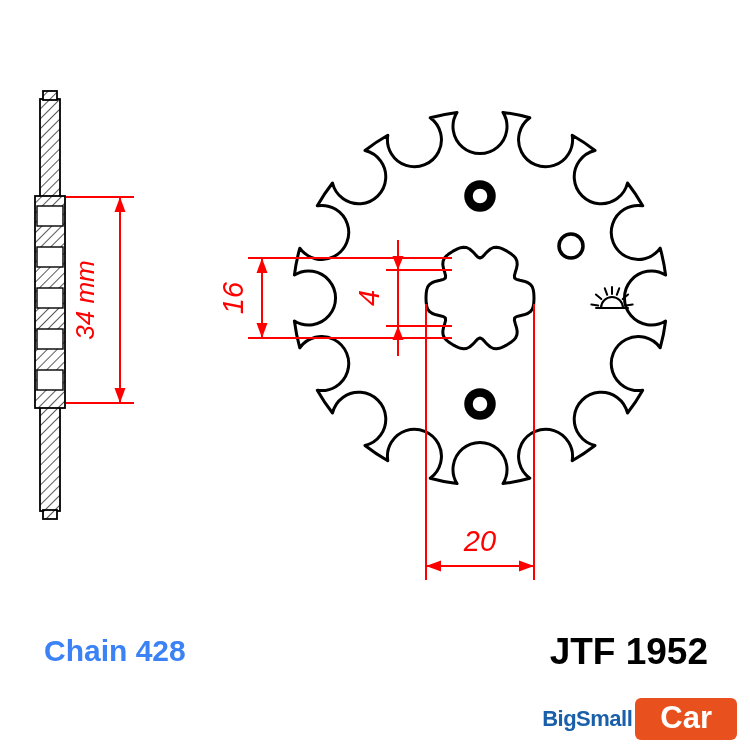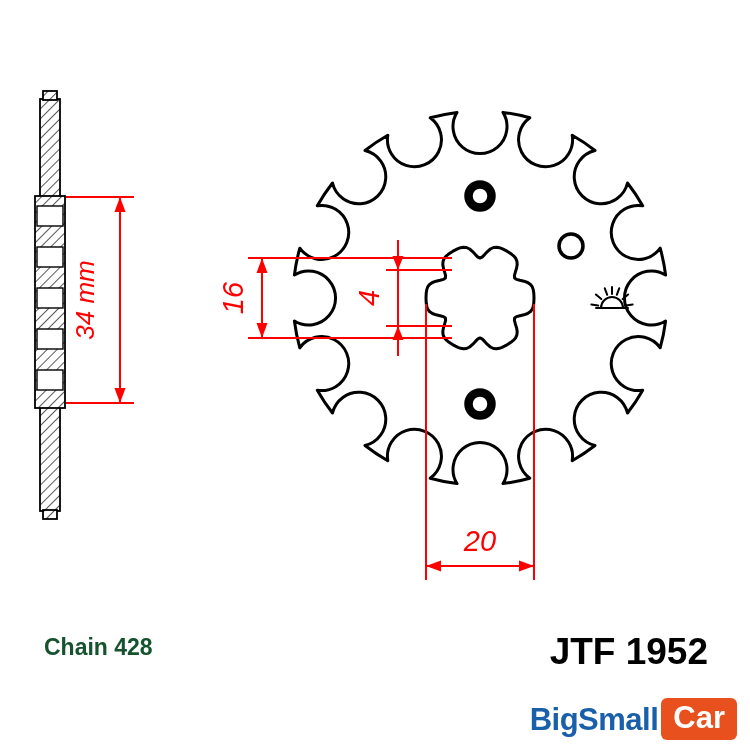--- a/index.html
+++ b/index.html
@@ -12,25 +12,25 @@
   .groove{fill:#ffffff;stroke:var(--ink,#000);stroke-width:1.4}
   .ring{fill:#ffffff;stroke:var(--ink,#000);stroke-width:8.5}
   .ring-thin{fill:none;stroke:var(--ink,#000);stroke-width:3.5}
   .jt{stroke:var(--ink,#111);stroke-width:2;stroke-linecap:round;fill:none}
 
   .dimline{stroke:var(--dim,#ff0000);stroke-width:2;fill:none}
   .arrow{fill:var(--dim,#ff0000);stroke:none}
   .dimtext{fill:var(--dim,#ff0000);font-family:"Liberation Sans",sans-serif;font-style:italic;font-size:29px}
   .dimtext.small{font-size:26px}
 
-  .chain-label{position:absolute;left:44px;top:634px;font-size:23px;font-weight:bold;color:#14532d;white-space:nowrap}
+  .chain-label{position:absolute;left:44px;top:634px;font-size:30px;font-weight:bold;color:#3b82f6;white-space:nowrap}
   .part-label{position:absolute;right:42px;top:631px;font-size:37px;font-weight:bold;color:#000;white-space:nowrap}
   .brand{position:absolute;right:13px;top:698px;display:flex;align-items:center;line-height:1}
-  .brand-left{color:var(--brand-blue,#1a5fa9);font-size:31px;font-weight:bold;letter-spacing:-0.5px}
-  .brand-right{background:var(--brand-orange,#e8511d);color:#fff;font-size:31px;font-weight:bold;padding:4px 12px 7px;border-radius:6px;margin-left:3px}
+  .brand-left{color:var(--brand-blue,#1a5fa9);font-size:22px;font-weight:bold;letter-spacing:-0.5px}
+  .brand-right{background:var(--brand-orange,#e8511d);color:#fff;font-size:31px;font-weight:bold;padding:4px 25px 7px;border-radius:6px;margin-left:3px}
 </style>
 </head>
 <body>
 
 <div class="stage">
   <svg width="750" height="750" viewBox="0 0 750 750">
     <defs>
       <pattern id="hatch" patternUnits="userSpaceOnUse" width="7" height="7" patternTransform="rotate(45)">
         <rect width="7" height="7" fill="#ffffff"></rect>
         <line x1="0" y1="0" x2="0" y2="7" stroke="#000000" stroke-width="1.3"></line>

